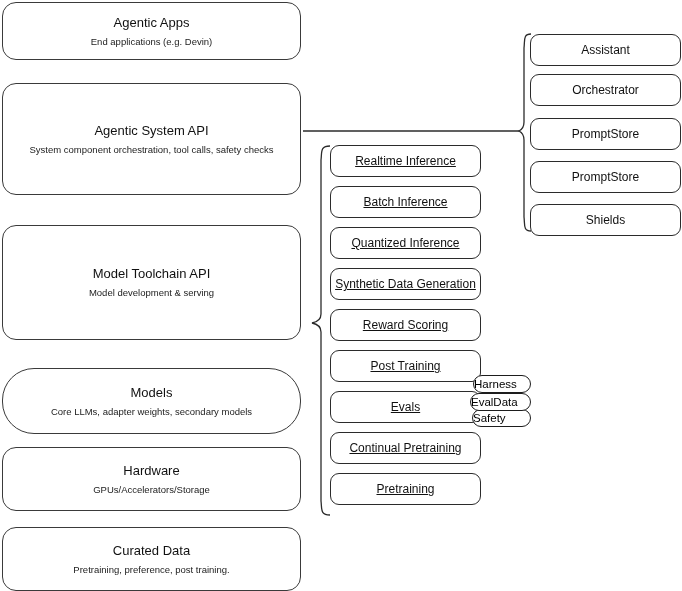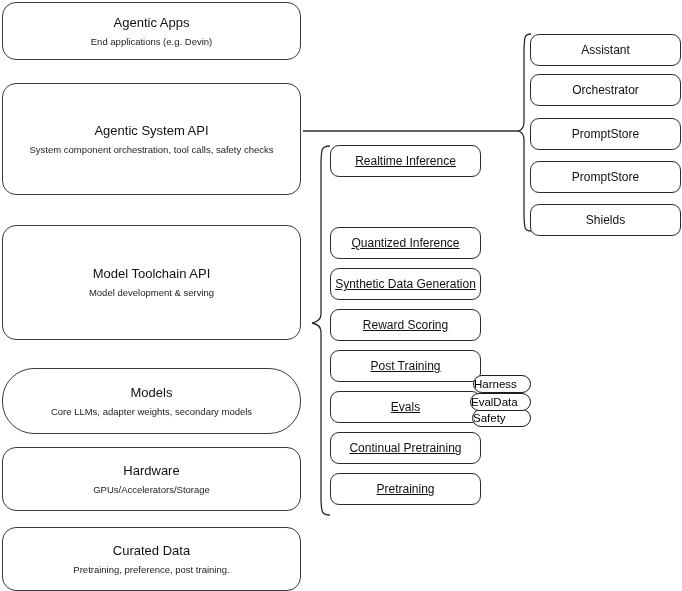--- a/index.html
+++ b/index.html
@@ -155,20 +155,23 @@
   </div>
 
   <div class="box left-box" style="top:527px;height:64px;">
     <div class="title">Curated Data</div>
     <div class="subtitle">Pretraining, preference, post training.</div>
   </div>
 
   <div class="box mid-box" style="top:145px;">
     <div class="title">Realtime Inference</div>
   </div>
+  <div class="box mid-box" style="top:186px;">
+    <div class="title">Batch Inference</div>
+  </div>
   <div class="box mid-box" style="top:227px;">
     <div class="title">Quantized Inference</div>
   </div>
   <div class="box mid-box" style="top:268px;">
     <div class="title">Synthetic Data Generation</div>
   </div>
   <div class="box mid-box" style="top:309px;">
     <div class="title">Reward Scoring</div>
   </div>
   <div class="box mid-box" style="top:350px;">

